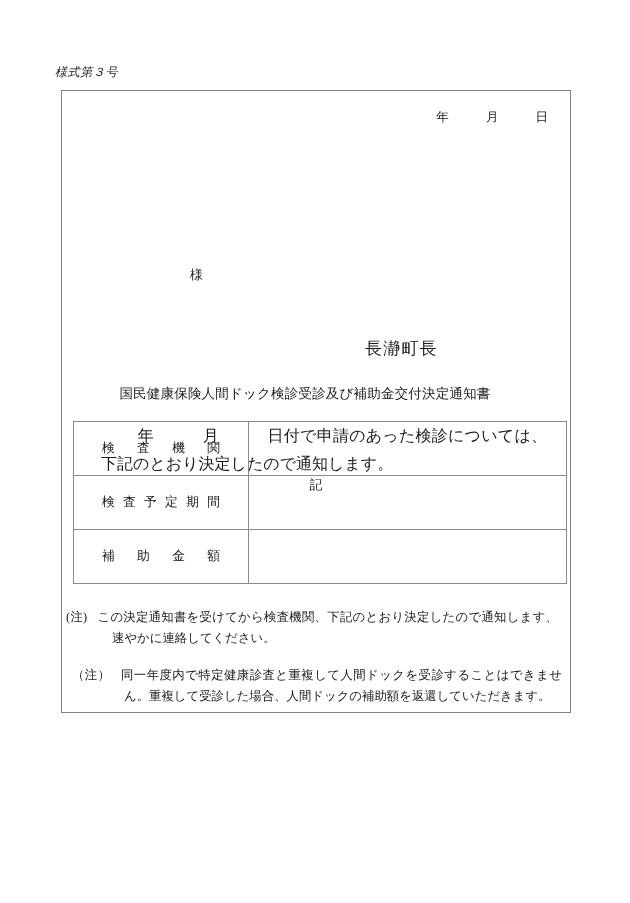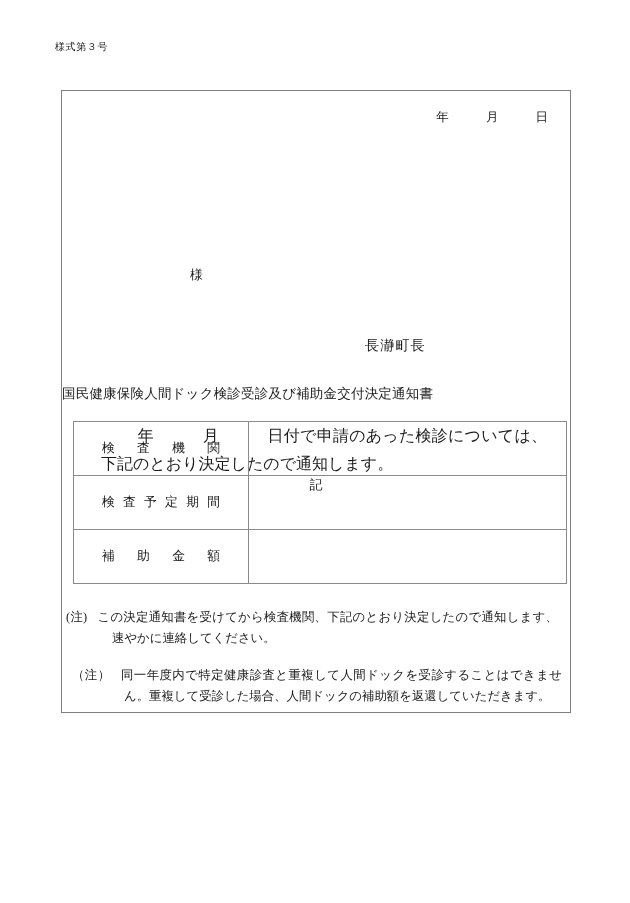--- a/index.html
+++ b/index.html
@@ -13,24 +13,25 @@
     font-family: "Liberation Serif", "DejaVu Serif", serif;
     color: #1a1a1a;
     position: relative;
     overflow: hidden;
   }
 
   
   .form-number {
     position: absolute;
     left: 55px;
-    top: 40px;
-    font-size: 10px;
+    top: 64px;
+    font-size: 12px;
     letter-spacing: 0.6px;
     white-space: nowrap;
+    font-style: italic;
   }
 
   
   .frame {
     position: absolute;
     left: 61px;
     top: 90px;
     width: 510px;
     height: 623px;
     border: 1px solid #808080;
@@ -60,32 +61,32 @@
     left: 128px;
     top: 175px;
     font-size: 13px;
   }
 
   
   .issuer {
     position: absolute;
     left: 303px;
     top: 246px;
-    font-size: 14px;
+    font-size: 17px;
     letter-spacing: 1.2px;
     white-space: nowrap;
   }
 
   
   .doc-title {
     position: absolute;
     left: 0;
     right: 16px;
     top: 294px;
-    text-align: left;
+    text-align: center;
     font-size: 13.5px;
     letter-spacing: 0.2px;
     white-space: nowrap;
     padding-right: 6px;
     box-sizing: border-box;
   }
 
   
   .body-text {
     position: absolute;

